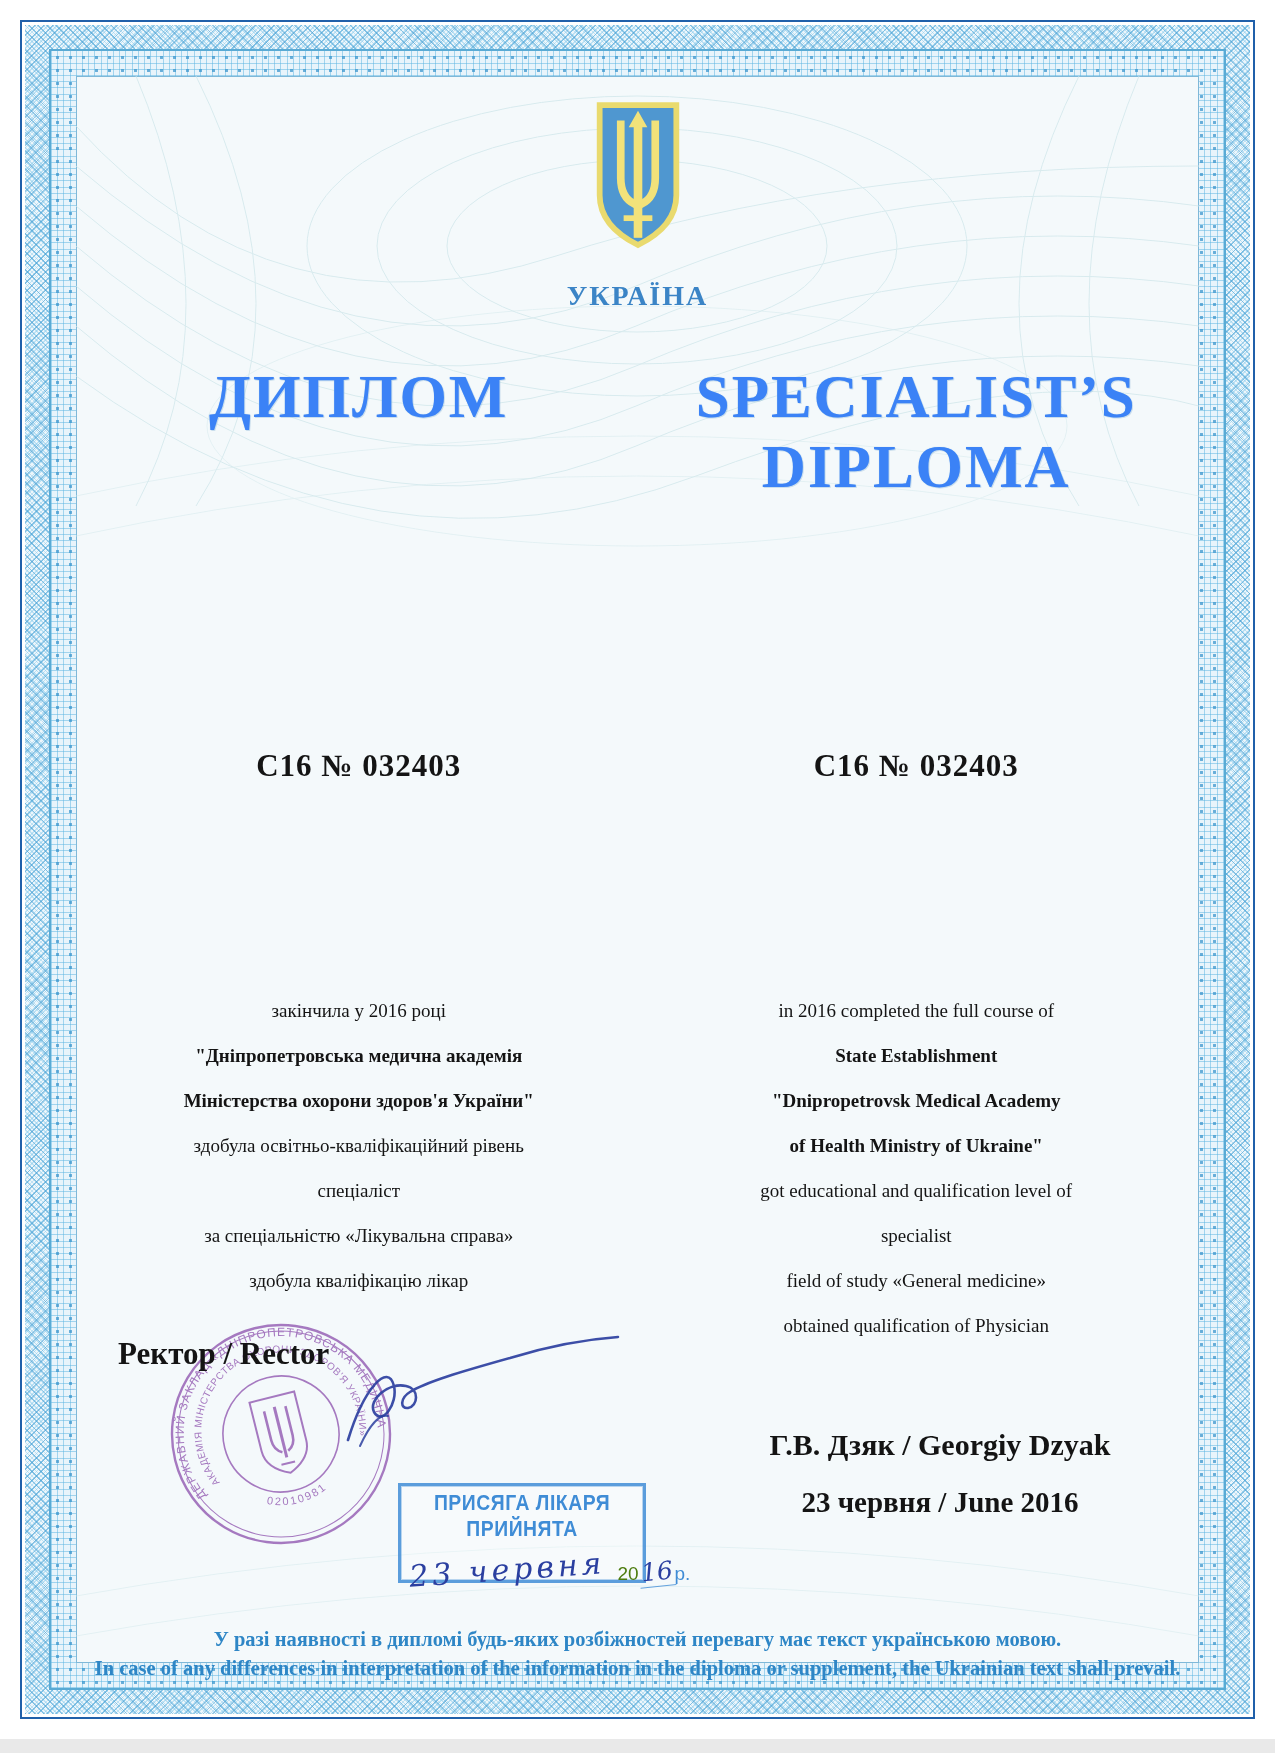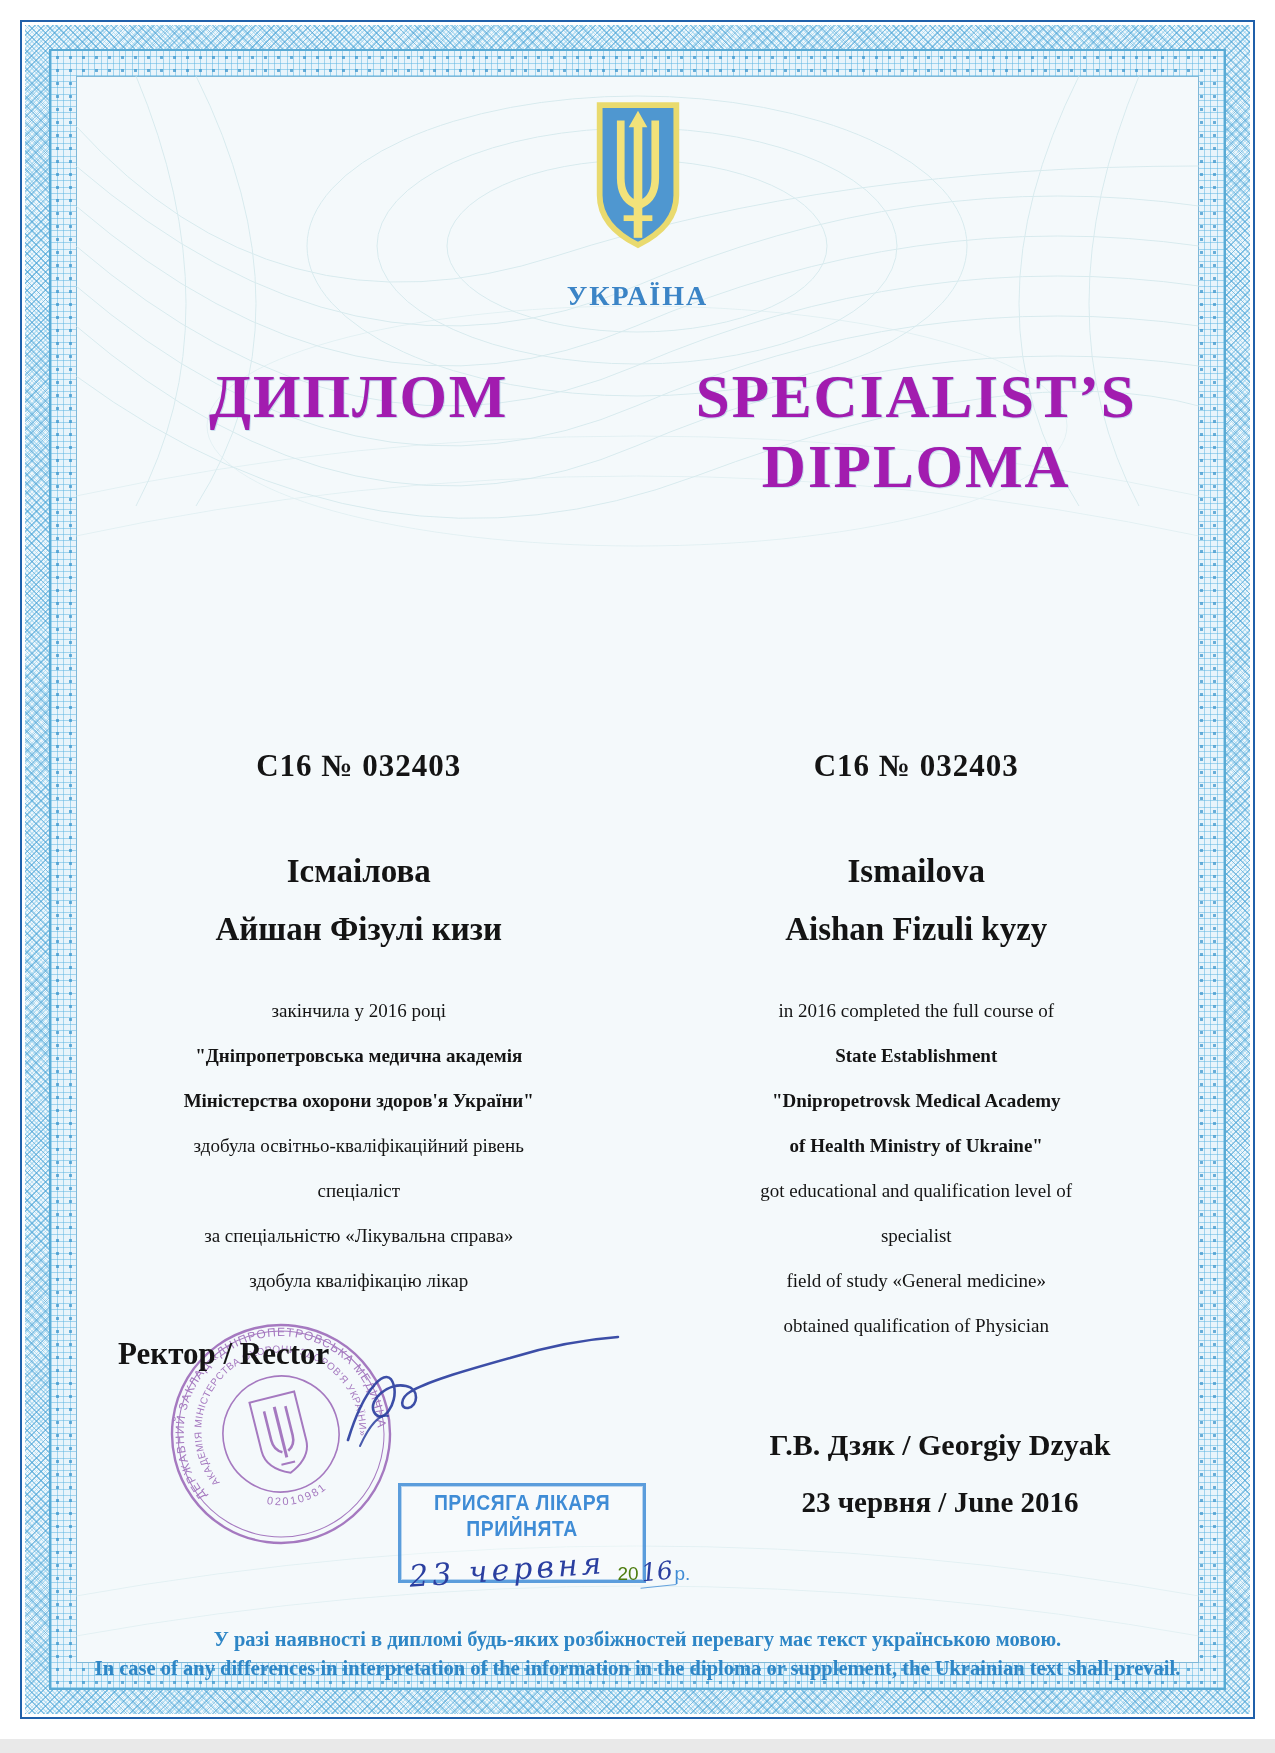--- a/index.html
+++ b/index.html
@@ -24,21 +24,21 @@
   .content{position:absolute;inset:76px;background:#f4f9fb;border:1.5px solid #7fb8d8;}
   .guilloche{position:absolute;inset:76px;pointer-events:none;}
   
   .abs{position:absolute;}
   .ctr{text-align:center;}
   .emblem{left:50%;top:98px;transform:translateX(-50%);}
   .country{left:0;width:100%;font-weight:bold;color:#3b84c6;letter-spacing:2px;}
   .country.uk{top:280px;font-size:28px;}
   .country.en{top:314px;font-size:26px;}
   .titles{top:362px;left:80px;right:80px;display:grid;grid-template-columns:1fr 1fr;}
-  .title-col{text-align:center;font-weight:bold;color:#a21caf;font-size:61px;line-height:70px;
+  .title-col{text-align:center;font-weight:bold;color:#3b82f6;font-size:61px;line-height:70px;
              letter-spacing:2px;text-shadow:0 0 1px #a8cce6, 1px 1px 0 rgba(90,150,200,.25);}
   .row2{top:748px;left:80px;right:80px;display:grid;grid-template-columns:1fr 1fr;}
   .serial{text-align:center;font-weight:bold;font-size:31px;letter-spacing:1px;}
   .names{top:842px;left:80px;right:80px;display:grid;grid-template-columns:1fr 1fr;}
   .name-col{text-align:center;font-weight:bold;font-size:33px;line-height:58px;}
   .bodycols{top:988px;left:80px;right:80px;display:grid;grid-template-columns:1fr 1fr;}
   .body-col{text-align:center;font-size:19px;line-height:45px;}
   .body-col .b{font-weight:bold;}
   .rector{left:118px;top:1336px;font-weight:bold;font-size:31px;z-index:6;}
   .dzyak{left:700px;width:480px;top:1428px;text-align:center;font-weight:bold;font-size:30px;}
@@ -118,30 +118,20 @@
       <div>SPECIALIST’S</div>
       <div>DIPLOMA</div>
     </div>
   </div>
 
   <div class="abs row2">
     <div class="serial">С16 № 032403</div>
     <div class="serial">C16 № 032403</div>
   </div>
 
-  <div class="abs names">
-    <div class="name-col">
-      <div>Ісмаілова</div>
-      <div>Айшан Фізулі кизи</div>
-    </div>
-    <div class="name-col">
-      <div>Ismailova</div>
-      <div>Aishan Fizuli kyzy</div>
-    </div>
-  </div>
 
   <div class="abs bodycols">
     <div class="body-col">
       <div>закінчила у 2016 році</div>
       <div class="b">"Дніпропетровська медична академія</div>
       <div class="b">Міністерства охорони здоров'я України"</div>
       <div>здобула освітньо-кваліфікаційний рівень</div>
       <div>спеціаліст</div>
       <div>за спеціальністю «Лікувальна справа»</div>
       <div>здобула кваліфікацію лікар</div>

